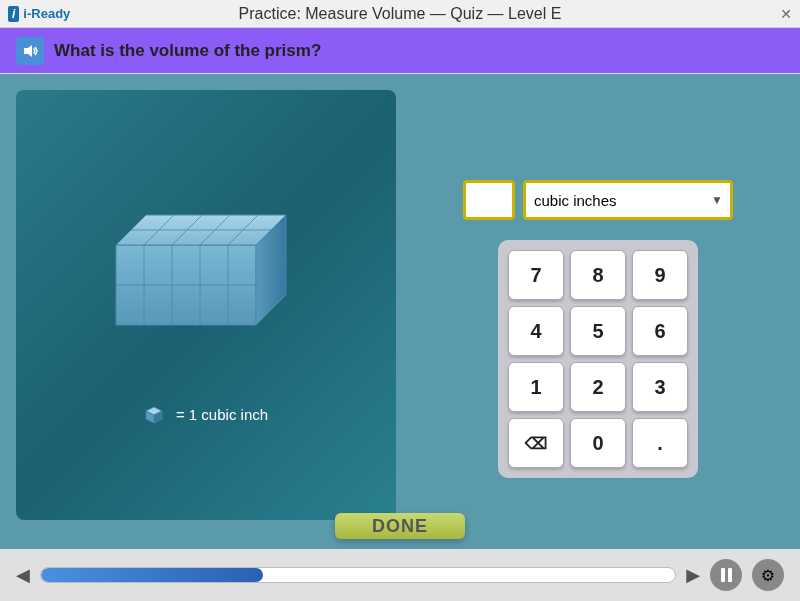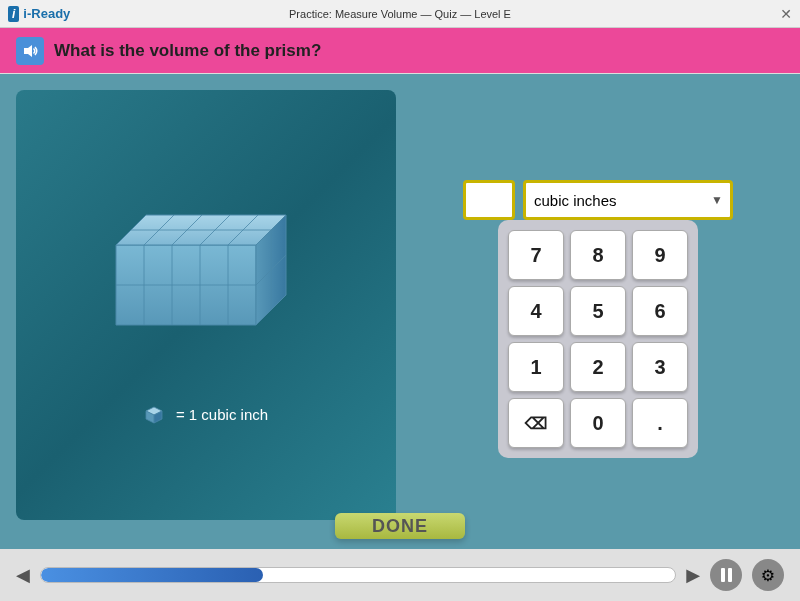--- a/index.html
+++ b/index.html
@@ -34,39 +34,39 @@
     #titlebar-logo .logo-i {
       background: #1a6fab;
       color: white;
       font-style: italic;
       font-weight: bold;
       padding: 1px 4px;
       border-radius: 2px;
       font-size: 12px;
     }
     #titlebar-title {
-      font-size: 11px;
+      font-size: 16px;
       color: #333;
       position: absolute;
       left: 50%;
       transform: translateX(-50%);
     }
     #titlebar-close {
       font-size: 14px;
       color: #666;
       cursor: pointer;
       background: none;
       border: none;
     }
 
     
     #questionbar {
       width: 100%;
       height: 46px;
-      background: #ec4899;
+      background: #8b5cf6;
       border-bottom: 1px solid #ddd;
       display: flex;
       align-items: center;
       padding: 0 16px;
       gap: 10px;
     }
     #sound-icon {
       width: 28px;
       height: 28px;
       background: #4a90d9;
@@ -129,20 +129,21 @@
       font-size: 15px;
     }
 
     
     #right-panel {
       flex: 1;
       display: flex;
       flex-direction: column;
       align-items: center;
       padding-top: 90px;
+      gap: 20px;
     }
 
     
     #answer-row {
       display: flex;
       align-items: center;
       gap: 8px;
     }
     #answer-input {
       width: 52px;

